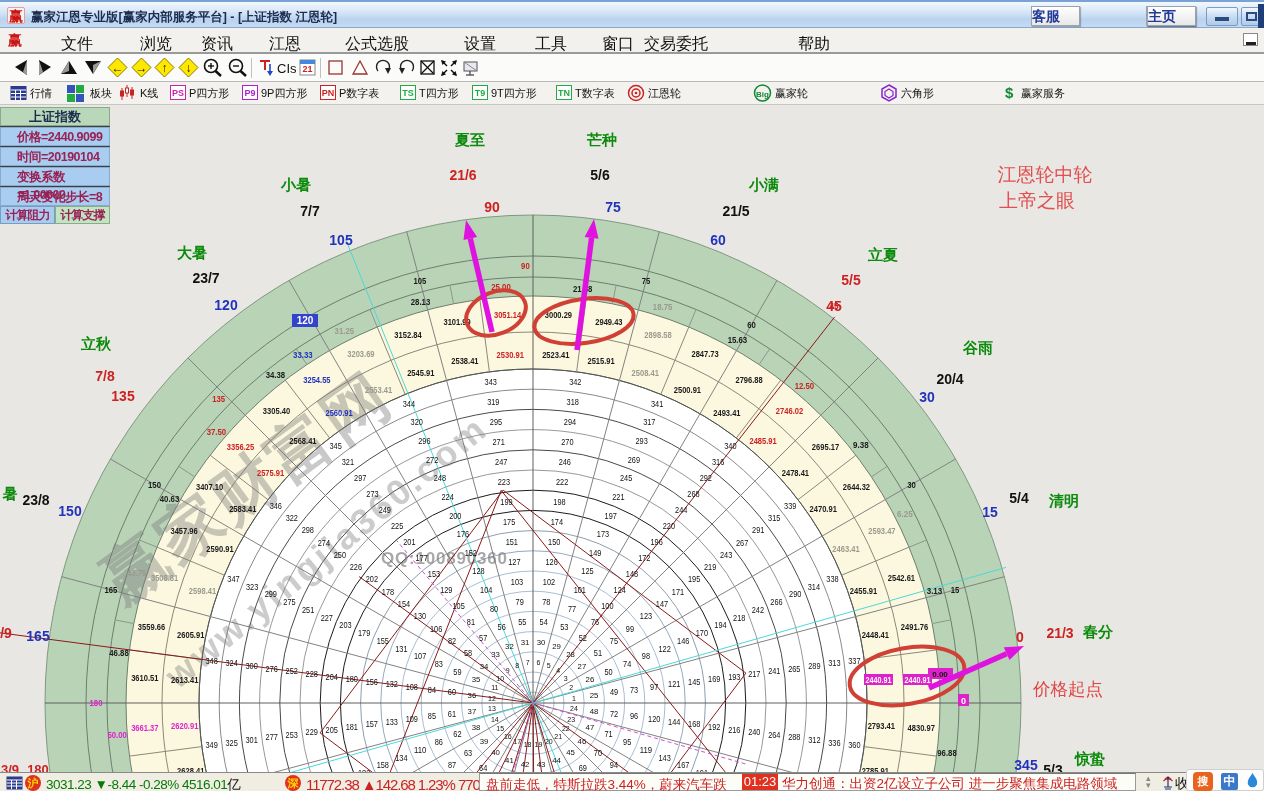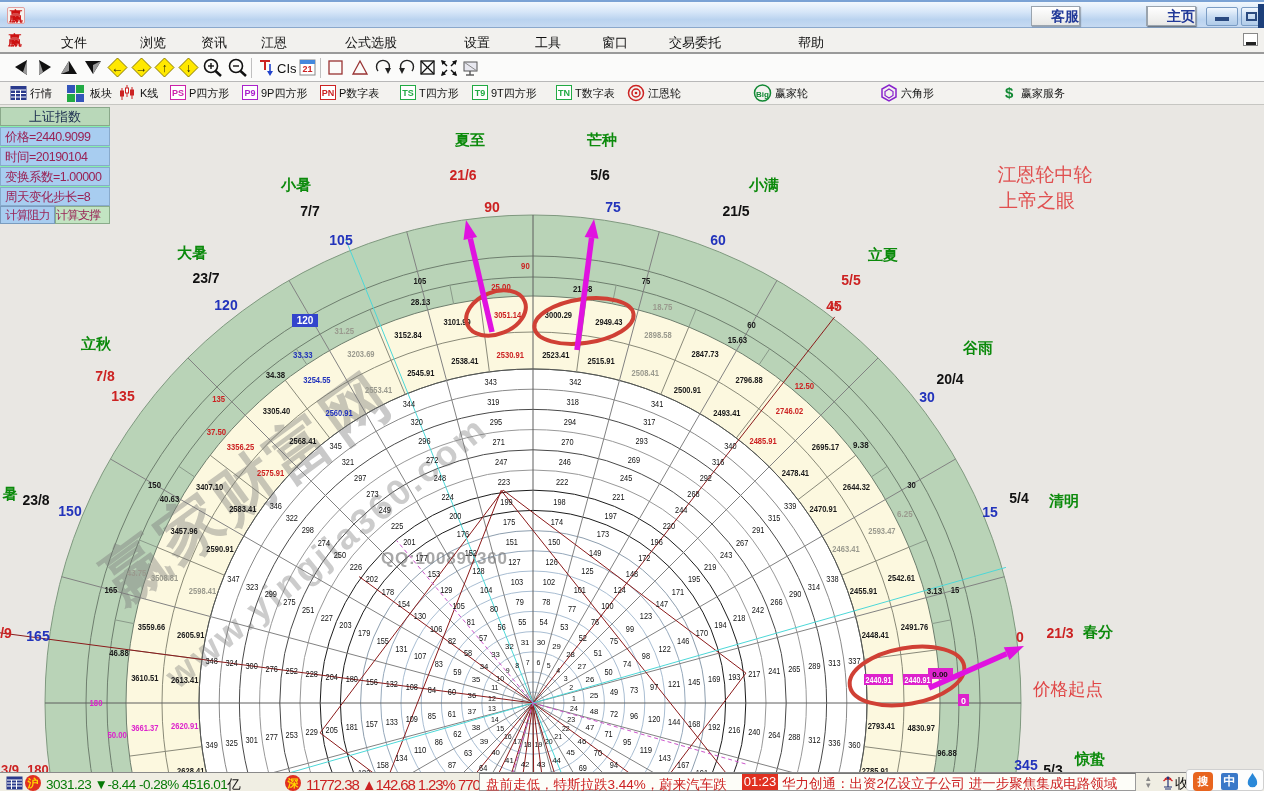--- a/index.html
+++ b/index.html
@@ -1,63 +1,64 @@
 <!DOCTYPE html>
 <html><head><meta charset="utf-8"><style>
 *{margin:0;padding:0;box-sizing:border-box}
 html,body{width:1264px;height:791px;overflow:hidden;font-family:"Liberation Sans",sans-serif}
 #win{position:relative;width:1264px;height:791px;background:#e9e7e3}
 .abs{position:absolute}
 #title{left:0;top:0;width:1264px;height:28px;background:linear-gradient(#f2f8fd,#d6e6f8 40%,#bad3ef 70%,#c6daf2);border-top:2px solid #7aa2d4;border-bottom:1px solid #8aa8cc}
 #title .logo{position:absolute;left:7px;top:5px;width:18px;height:17px;background:#f6f2ee;border:1px solid #e0a0a0;border-radius:2px;color:#cc1111;font-size:14px;font-weight:bold;text-align:center;line-height:16px}
 #title .ttext{position:absolute;left:31px;top:7px;font-size:12.5px;font-weight:bold;color:#1c2d50}
-.tbtn{position:absolute;top:4px;width:49px;height:20px;background:linear-gradient(#ffffff,#e8e8e6);border:1px solid #9aa4ae;box-shadow:1px 1px 1px rgba(0,0,0,.25);color:#223a99;font-size:14px;font-weight:bold;text-align:right;line-height:19px}
+.tbtn{position:absolute;top:4px;width:49px;height:20px;background:linear-gradient(#ffffff,#e8e8e6);border:1px solid #9aa4ae;box-shadow:1px 1px 1px rgba(0,0,0,.25);color:#223a99;font-size:14px;font-weight:bold;text-align:left;line-height:19px}
 .wbtn{position:absolute;top:5px;height:19px;background:linear-gradient(#f2f8fe,#c8dcf2 50%,#b0cbe8);border:1px solid #7a9cc4;border-radius:2px}
 #menu{left:0;top:28px;width:1264px;height:26px;background:#f2f1ee;border-bottom:2px solid #9a9a9a}
-#menu .mi{position:absolute;top:6px;font-size:13px;color:#111}
+#menu .mi{position:absolute;top:6px;font-size:16px;color:#111}
 #menu .logo2{position:absolute;left:8px;top:4px;width:17px;height:17px;color:#cc1111;font-size:14px;font-weight:bold}
 #tb1{left:0;top:54px;width:1264px;height:28px;background:#fbfbfa;border-bottom:1px solid #b8b8b8}
 #tb2{left:0;top:82px;width:1264px;height:23px;background:#f3f2ef;border-bottom:1px solid #c6c6c2}
 #tb2 .lbl{position:absolute;top:4px;font-size:11px;color:#111}
-#panel{left:0;top:107px;width:110px;background:#86efac;font-weight:normal}
+#panel{left:0;top:107px;width:110px;background:#404040;font-weight:bold}
 #panel .hd{width:110px;height:19px;background:#b9d8b9;border:1px solid #8aa88a;color:#1c2d50;font-size:13px;text-align:center;line-height:18px}
-#panel .row{width:110px;height:19px;background:#a8cdf0;border:1px solid #88aacc;margin-top:1px;color:#992255;font-size:12.5px;line-height:18px;padding-left:4px;letter-spacing:-0.5px}
+#panel .row{width:110px;height:19px;background:#a8cdf0;border:1px solid #88aacc;margin-top:1px;color:#992255;font-size:12.5px;line-height:18px;padding-left:16px;letter-spacing:-0.5px}
 #panel .btns{width:110px;height:18px}
 #panel .btn1{float:left;width:55px;height:18px;background:#a8cdf0;border:1px solid #7a9cbe;color:#992255;font-size:12px;text-align:center;line-height:17px;letter-spacing:-1px}
-#panel .btn2{float:left;width:55px;height:18px;background:#c2e4c2;border:1px solid #8aac8a;color:#992255;font-size:12px;line-height:17px;letter-spacing:-1px}
+#panel .btn2{float:left;width:55px;height:18px;background:#c2e4c2;border:1px solid #8aac8a;color:#992255;font-size:12px;text-align:center;line-height:17px;letter-spacing:-1px}
 #status{left:0;top:772px;width:1264px;height:19px;background:#f0eee3;border-top:1px solid #8a8a8a;font-size:14px}
 #status .grn{color:#067a06}#status .red{color:#cc2222}
 #ime{left:1186px;top:769px;width:78px;height:22px;background:#fdfdfd;border:1px solid #d0d0d0;border-radius:3px}
 svg text{font-family:"Liberation Sans",sans-serif}
 </style></head><body>
 <div id="win">
 <div id="title" class="abs">
  <div class="logo">赢</div>
+ <div class="ttext">赢家江恩专业版[赢家内部服务平台] - [上证指数 江恩轮]</div>
  <div class="tbtn" style="left:1031px">客服</div>
  <div class="tbtn" style="left:1146px">论坛</div>
  <div class="tbtn" style="left:1147px">主页</div>
  <div class="wbtn" style="left:1206px;width:32px">
         <div style="margin:9px auto 0;width:14px;height:4px;background:#2a4a80"></div>
       </div>
  <div class="wbtn" style="left:1241px;width:23px">
         <div style="margin:4px 0 0 4px;width:11px;height:9px;border:2px solid #2a4a80"></div>
       </div>
  <div style="position:absolute;left:1258px;top:2px;width:6px;height:24px;background:#1c3f7a"></div>
 </div>
 <div id="menu" class="abs">
  <div class="logo2">赢</div>
  <div class="mi" style="left:61px">文件</div>
  <div class="mi" style="left:140px">浏览</div>
  <div class="mi" style="left:201px">资讯</div>
- <div class="mi" style="left:261px">江恩</div>
+ <div class="mi" style="left:269px">江恩</div>
  <div class="mi" style="left:345px">公式选股</div>
  <div class="mi" style="left:464px">设置</div>
  <div class="mi" style="left:535px">工具</div>
  <div class="mi" style="left:602px">窗口</div>
- <div class="mi" style="left:669px">交易委托</div>
+ <div class="mi" style="left:644px">交易委托</div>
  <div class="mi" style="left:798px">帮助</div>
  <div style="position:absolute;left:1243px;top:5px;width:15px;height:13px;border:1px solid #888;background:#fff"></div>
  <div style="position:absolute;left:1246px;top:14px;width:10px;height:3px;background:#222"></div>
 </div>
 <div id="tb1" class="abs">
       <svg class="abs" style="left:12px;top:5px" width="19" height="17" viewBox="0 0 19 17">
         <polygon points="15,1 15,16 3,8" fill="#111"></polygon>
         <polygon points="15,1 15,16 11,13" fill="#999"></polygon>
       </svg>
 <svg class="abs" style="left:35px;top:5px" width="19" height="17" viewBox="0 0 19 17">

